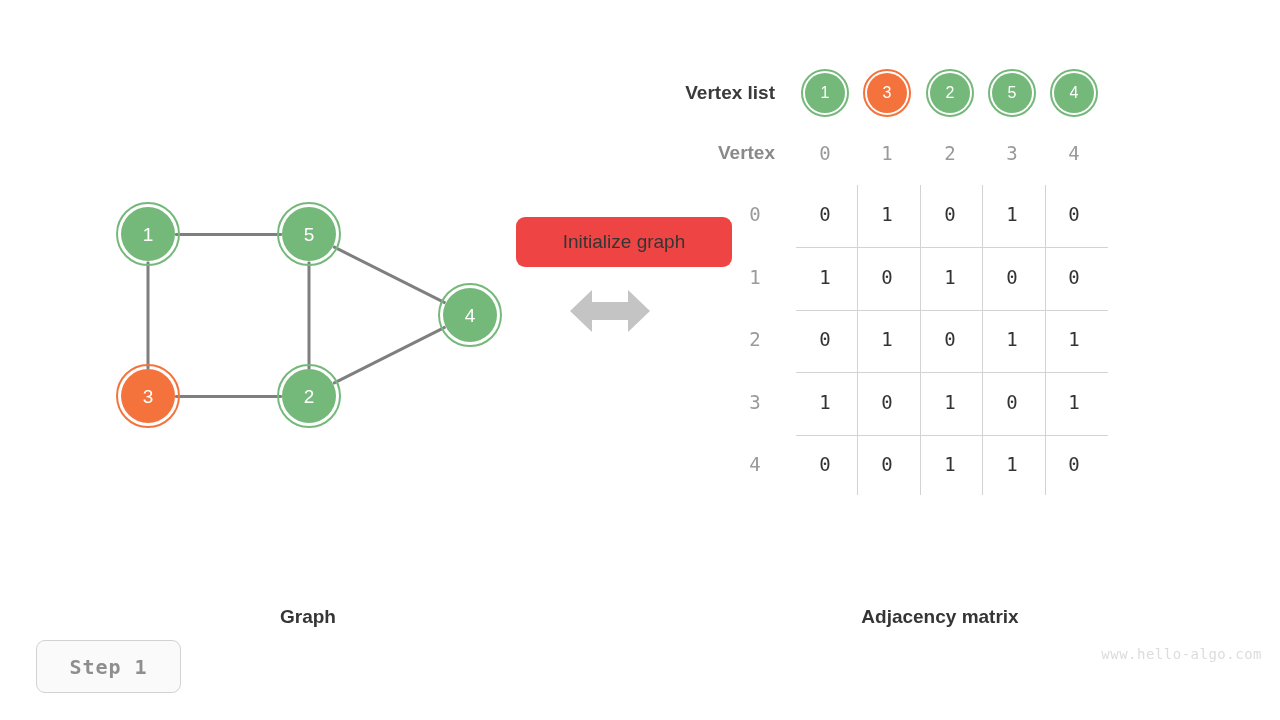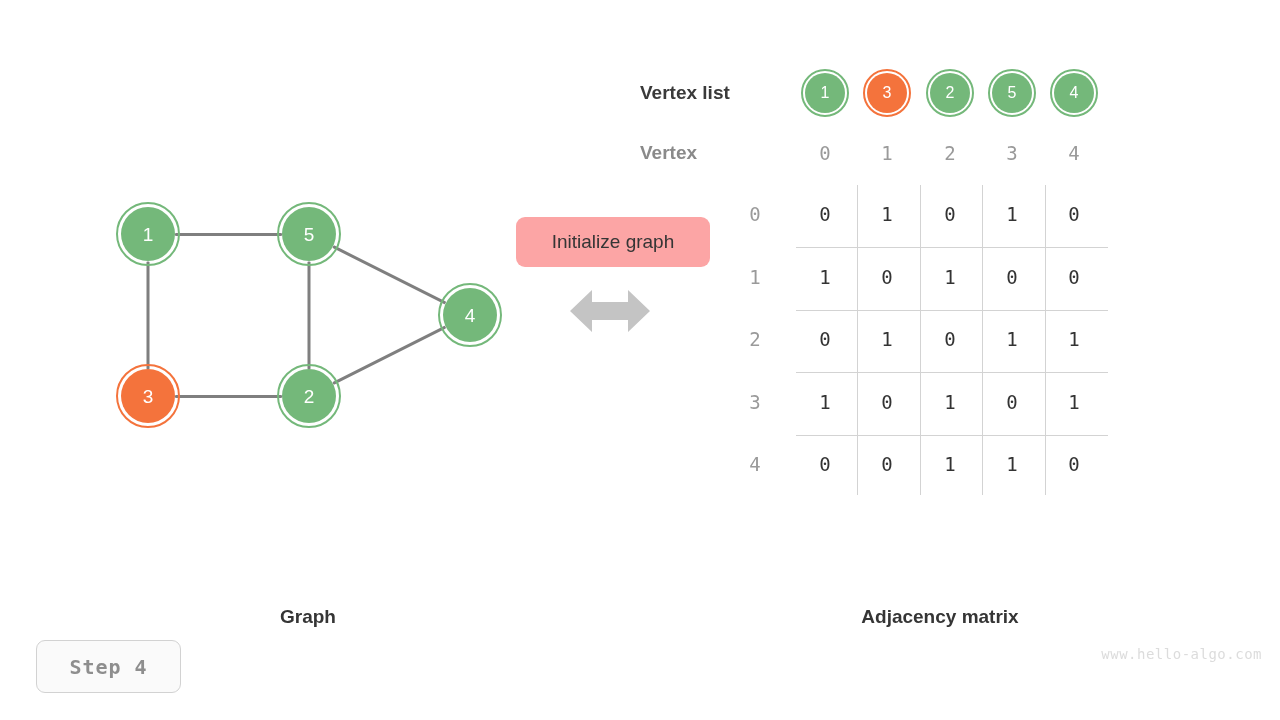--- a/index.html
+++ b/index.html
@@ -44,38 +44,38 @@
   .node .lbl{position:relative;z-index:2;line-height:1;}
   .node.green{background:#74b87a;color:#74b87a;}
   .node.orange{background:#f4733c;color:#f4733c;}
   .node.green .lbl,.node.orange .lbl{color:#ffffff;}
 
   
   #transition-panel{left:500px;top:200px;width:230px;height:160px;}
   .op-box{
     position:absolute;
     left:16px;top:17px;
-    width:194px;height:50px;
-    background:#fca5a5;
+    width:216px;height:50px;
+    background:#ef4444;
     border-radius:9px;
     display:flex;align-items:center;justify-content:center;
     color:#353535;
     font-size:19px;
     box-sizing:border-box;
   }
   .dbl-arrow{position:absolute;left:70px;top:90px;}
 
   
   #matrix-panel{left:640px;top:0;width:640px;height:560px;}
   .side-label{
     position:absolute;
     font-weight:bold;
     color:#3a3a3a;
     font-size:19px;
-    text-align:left;
+    text-align:right;
     white-space:nowrap;
   }
   .vlist-node{
     position:absolute;
     width:40px;height:40px;
     border-radius:50%;
     box-sizing:border-box;
     display:flex;align-items:center;justify-content:center;
     color:#ffffff;font-size:16px;
   }
@@ -271,18 +271,18 @@
         <div class="cell" style="left: 341px; top: 453px;">1</div>
         <div class="cell" style="left: 403px; top: 453px;">0</div>
       </div>
   </div>
 
   <div class="caption" style="left:790px;top:606px;width:300px;">Adjacency matrix</div>
 
   <div class="caption" style="left:208px;top:606px;width:200px;">Graph</div>
 
   <div id="step-box">
-    <span>Step  4</span>
+    <span>Step  1</span>
   </div>
 
   <div id="watermark">www.hello-algo.com</div>
 
 </div>
 
 </body></html>

